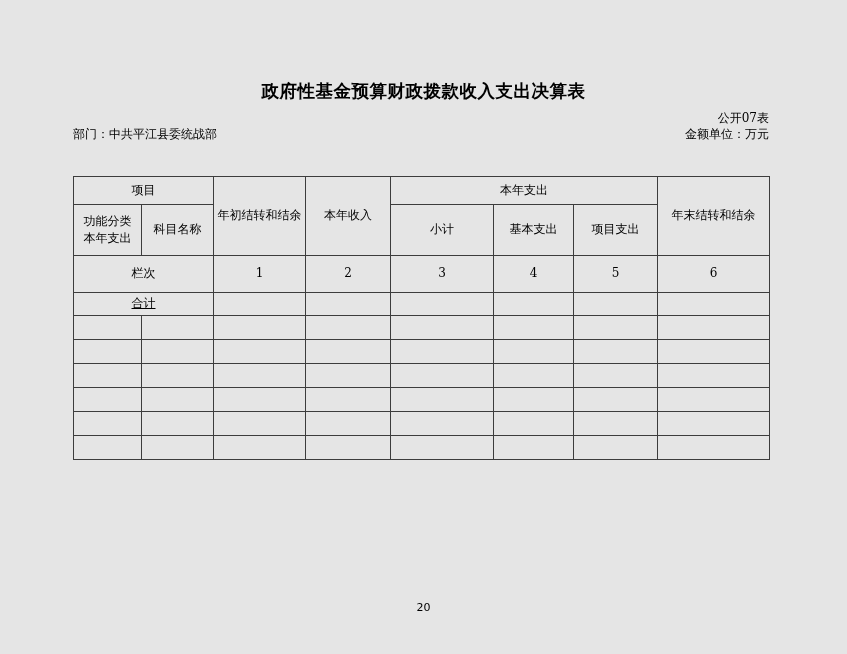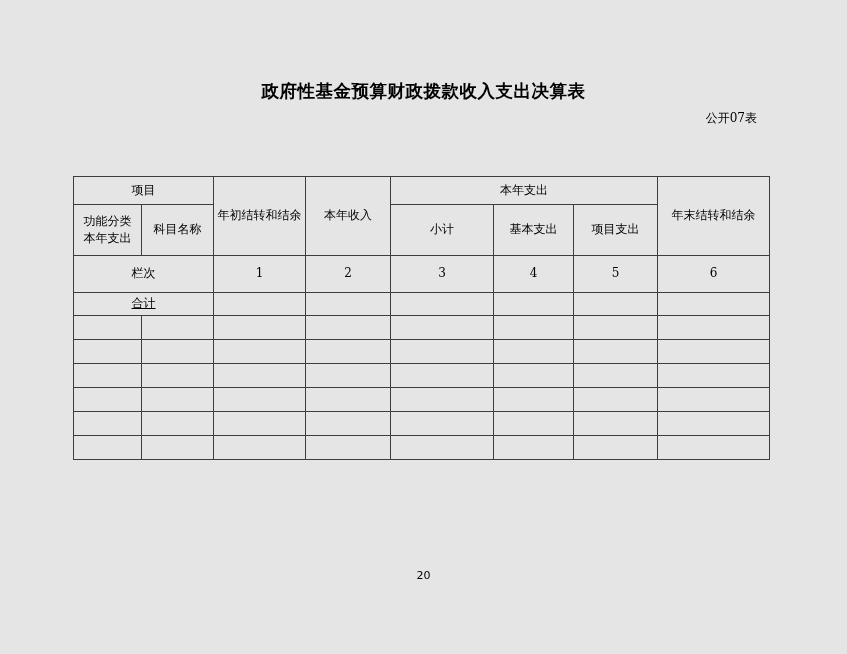--- a/index.html
+++ b/index.html
@@ -24,21 +24,21 @@
     left: 0;
     width: 100%;
     text-align: center;
     font-size: 17.5px;
     font-weight: bold;
     letter-spacing: 0.5px;
   }
   .table-code {
     position: absolute;
     top: 110px;
-    left: 61px;
+    left: 73px;
     width: 696px;
     text-align: right;
     font-size: 12px;
   }
   .meta-row {
     position: absolute;
     top: 126px;
     left: 73px;
     width: 696px;
     display: flex;
@@ -70,37 +70,41 @@
   tr.r-total  { height: 23px; text-decoration: underline; }
   tr.body-row { height: 24px; }
   .note {
     position: absolute;
     top: 426px;
     left: 100px;
     font-size: 12px;
   }
   .page-number {
     position: absolute;
-    top: 569px;
+    top: 601px;
     left: 0;
     width: 100%;
     text-align: center;
     font-size: 11px;
     font-family: "DejaVu Sans", "Liberation Sans", sans-serif;
   }
 </style>
 </head>
 <body>
 
 <div class="page">
 
   <div class="doc-title">政府性基金预算财政拨款收入支出决算表</div>
 
   <div class="table-code">公开07表</div>
 
+  <div class="meta-row">
+    <span>部门：中共平江县委统战部</span>
+    <span>金额单位：万元</span>
+  </div>
 
   <table class="budget">
     <colgroup>
       <col style="width:68px">
       <col style="width:72px">
       <col style="width:92px">
       <col style="width:85px">
       <col style="width:103px">
       <col style="width:80px">
       <col style="width:84px">

